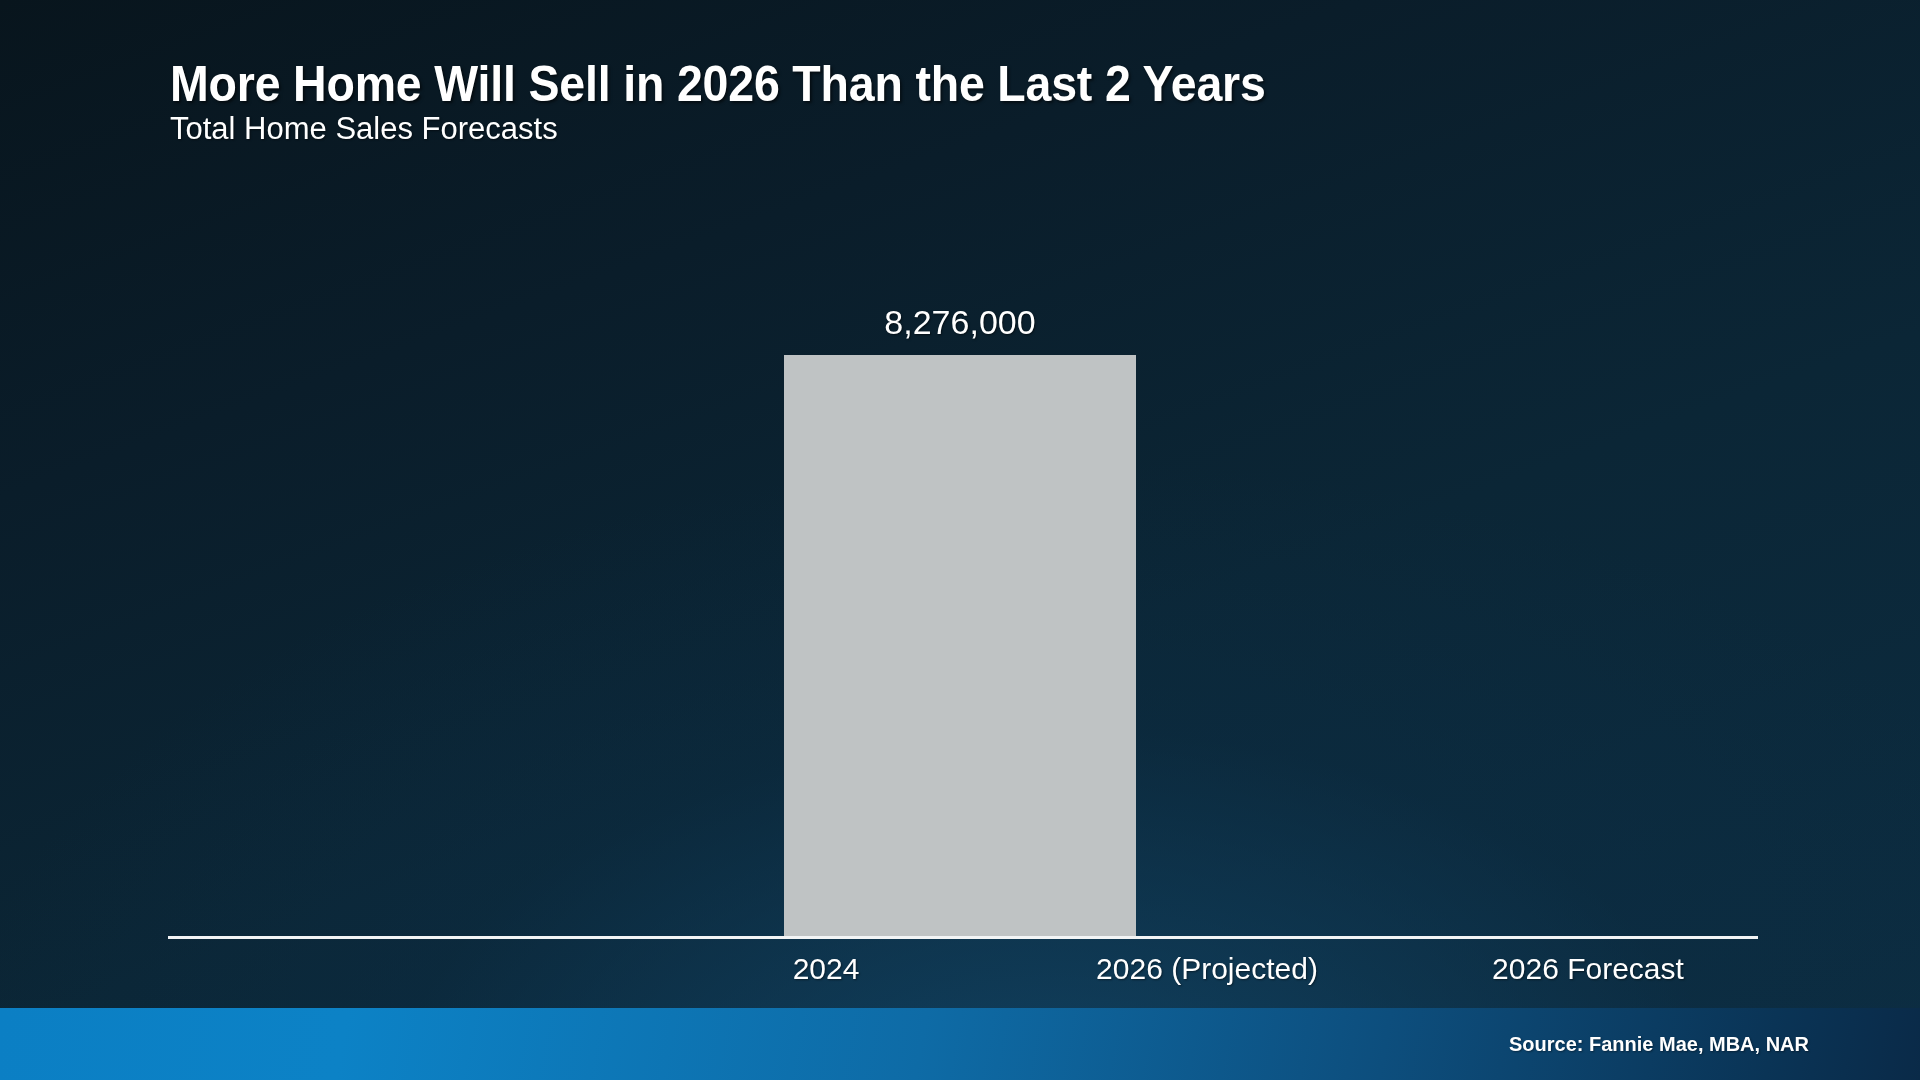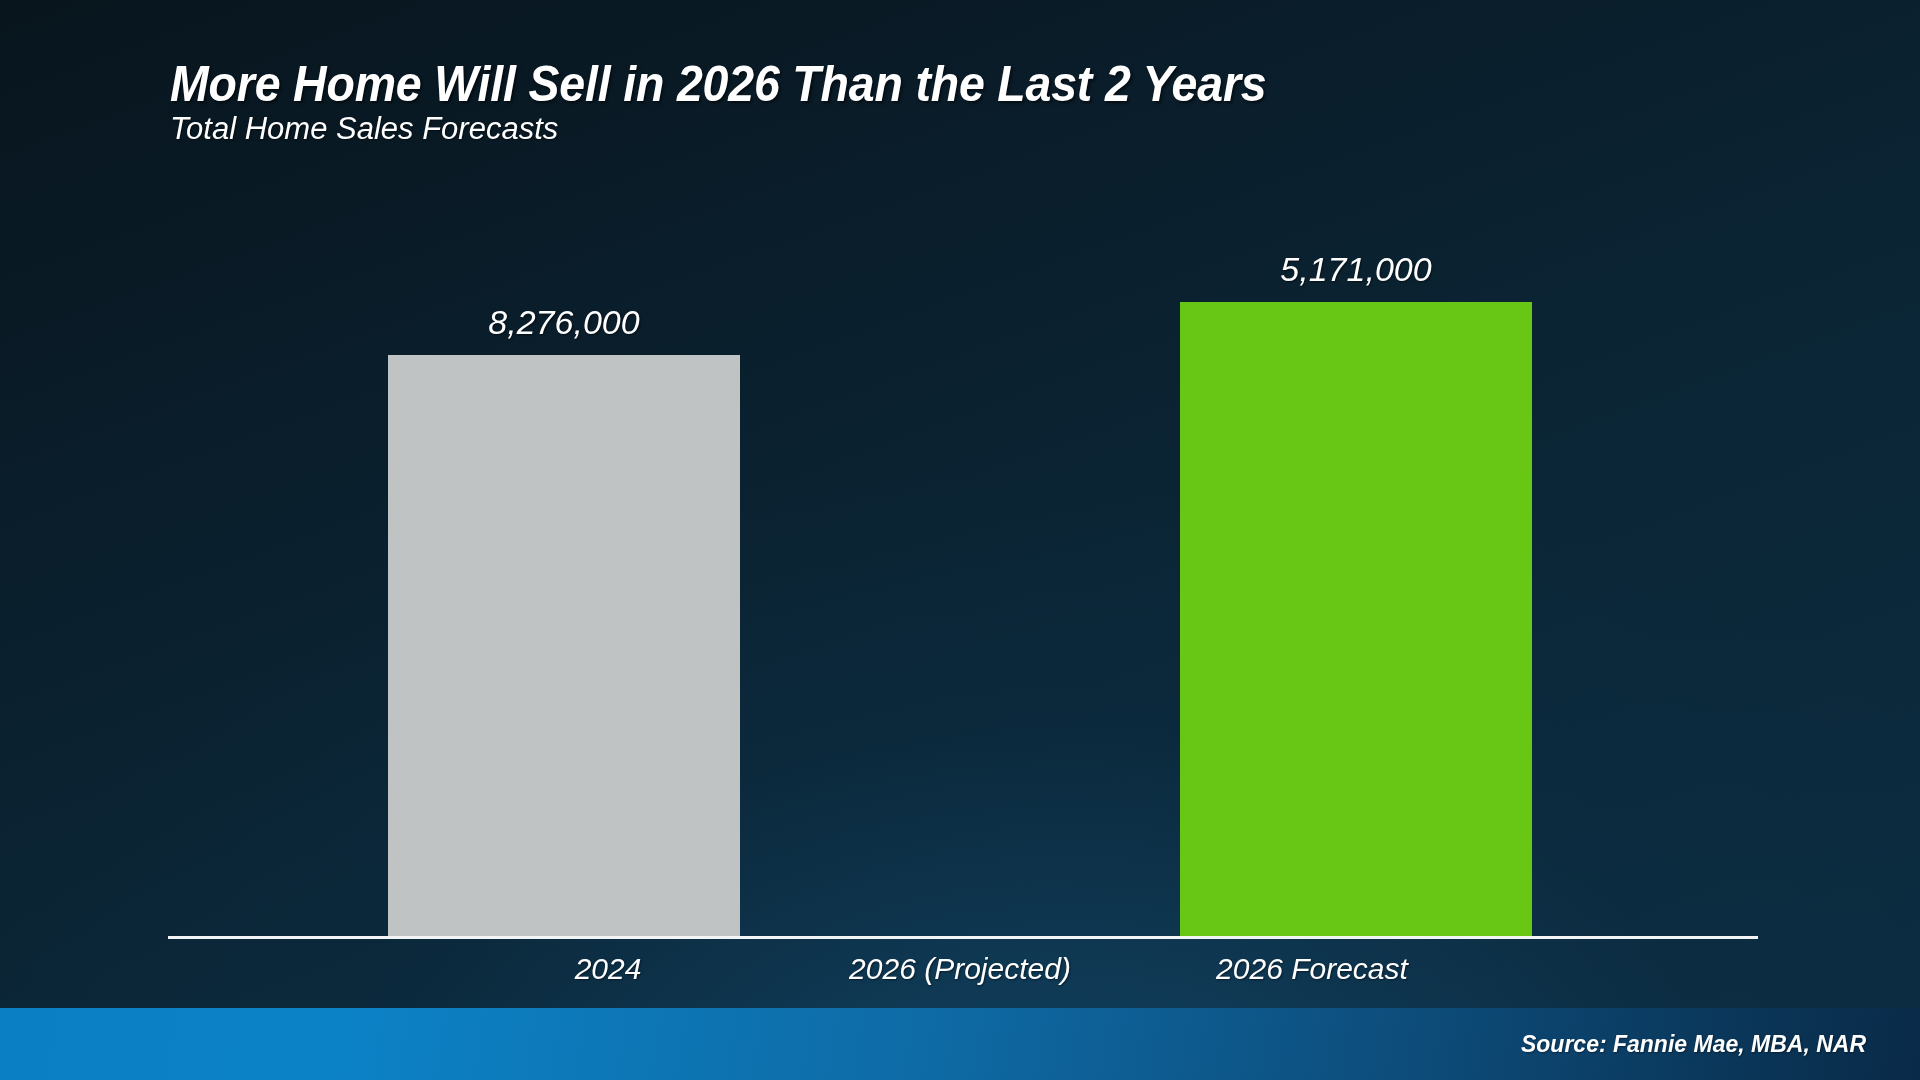--- a/index.html
+++ b/index.html
@@ -8,21 +8,20 @@
     overflow:hidden;
     font-family:"Liberation Sans", sans-serif;
   }
   #slide {
     position:relative;
     width:1920px; height:1080px;
     background:
       radial-gradient(ellipse 1500px 900px at 55% 105%, rgba(18,70,104,0.85) 0%, rgba(12,46,70,0.35) 45%, rgba(0,0,0,0) 75%),
       linear-gradient(160deg, #08151d 0%, #0a1d2a 28%, #0b2636 58%, #0c2d42 100%);
     overflow:hidden;
-    font-style:italic;
   }
 
   
   #header { position:absolute; left:170px; top:58px; }
   #chart-title {
     font-size:50px;
     font-weight:bold;
     color:#ffffff;
     letter-spacing:-0.2px;
     white-space:nowrap;
@@ -84,25 +83,26 @@
   #axis-line {
     position:absolute;
     left:168px;
     top:936px;
     width:1590px;
     height:3px;
     background:#f2f4f5;
   }
   #axis-labels {
     position:absolute;
-    left:168px;
+    left:180px;
     top:952px;
     width:1584px;
     display:flex;
-    justify-content:center;
+    justify-content:flex-end;
+    gap:29px;
   }
   .axis-label {
     width:352px;
     text-align:center;
     font-size:30px;
     color:#ffffff;
     font-weight:400;
     white-space:nowrap;
     text-shadow:1px 1px 2px rgba(0,0,0,0.45);
   }
@@ -112,24 +112,24 @@
     position:absolute;
     left:0; bottom:0;
     width:1920px;
     height:72px;
     background:linear-gradient(100deg, #0b7fc4 0%, #0c82c6 18%, #0e6ba6 48%, #0d4e7d 72%, #0a3456 92%, #0a2a48 100%);
     display:flex;
     align-items:center;
     justify-content:flex-end;
   }
   #source-text {
-    font-size:23px;
+    font-size:20px;
     font-weight:bold;
     color:#ffffff;
-    margin-right:54px;
+    margin-right:111px;
     white-space:nowrap;
     text-shadow:1px 1px 2px rgba(0,0,0,0.4);
   }
 </style>
 </head>
 <body>
 
 <div id="slide">
 
   <div id="header">
@@ -139,24 +139,20 @@
 
   <div id="plot">
     <div id="bars">
 
       <div class="bar-group">
         <div class="bar-value">8,276,000</div>
         <div class="bar-rect" style="background: rgb(191, 195, 196); height: 84.8%;"></div>
       </div>
 
 
-      <div class="bar-group">
-        <div class="bar-value">5,171,000</div>
-        <div class="bar-rect" style="background: rgb(104, 198, 20); height: 92.4%;"></div>
-      </div>
 
     </div>
   </div>
 
   <div id="axis-line"></div>
 
   <div id="axis-labels">
     <div class="axis-label">2024</div>
     <div class="axis-label">2026 (Projected)</div>
     <div class="axis-label">2026 Forecast</div>

